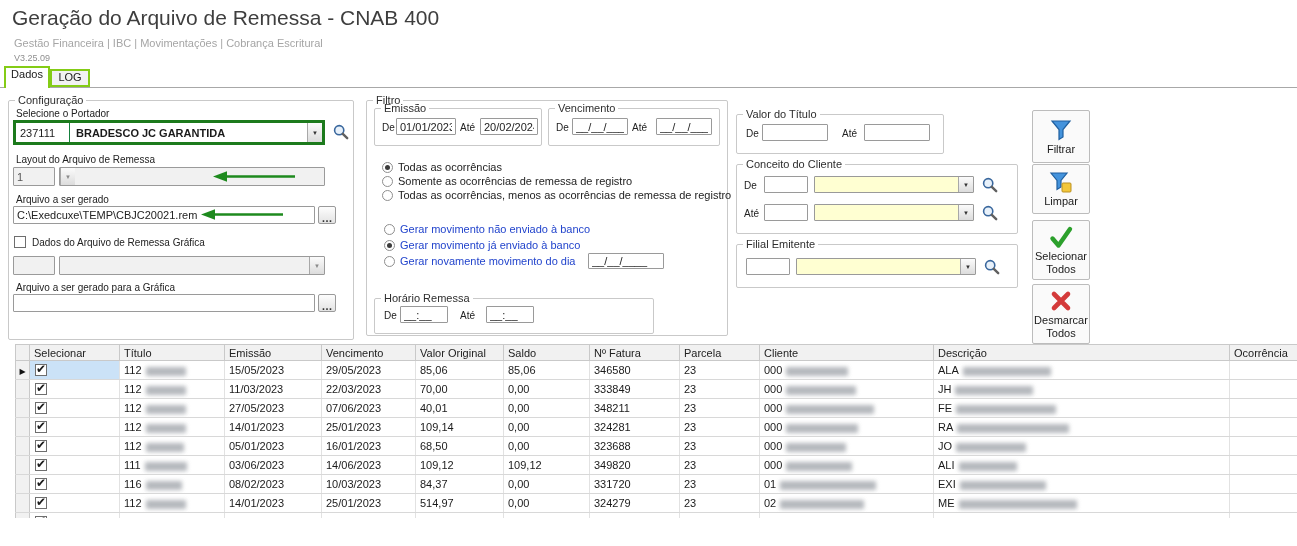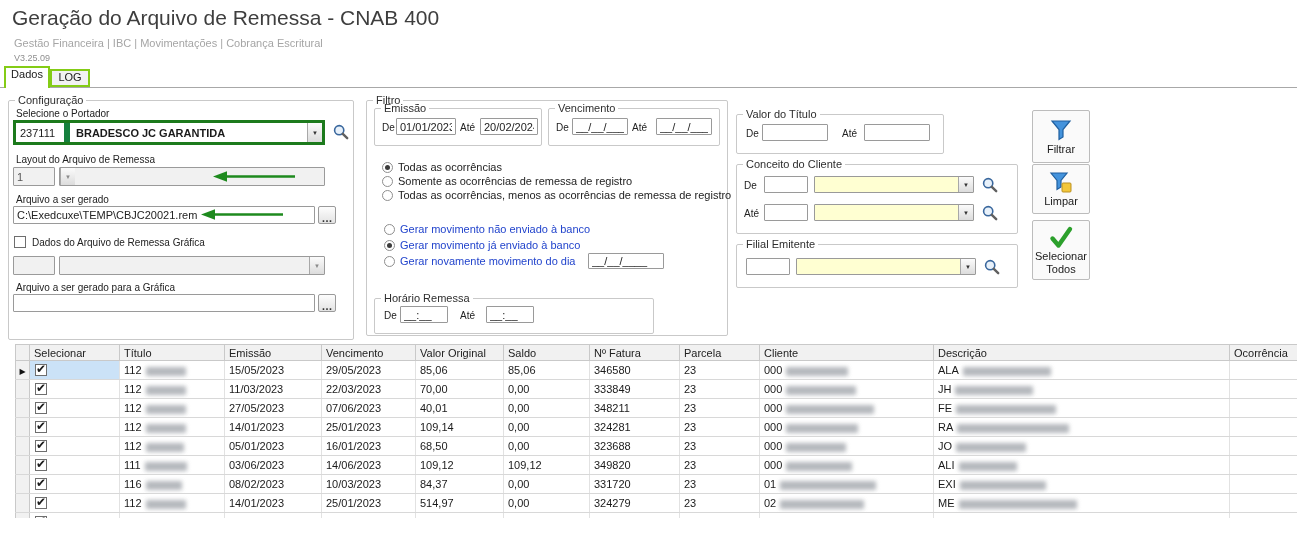--- a/index.html
+++ b/index.html
@@ -16,21 +16,21 @@
   .lbl{position:absolute;font-size:10px;color:#222;white-space:nowrap}
   input.field{position:absolute;border:1px solid #9a9a9a;background:#fff;font:11px "Liberation Sans",sans-serif;padding:0 3px;color:#222;border-radius:1px}
   input.field.disabled{background:#f1f1f1;color:#555}
   .combo{position:absolute;border:1px solid #9a9a9a;background:#fff;display:flex;align-items:center;border-radius:1px}
   .combo.disabled{background:#f1f1f1;color:#4c4c4c}
   .combo.yellow{background:#ffffd2}
   .combo .ctext{flex:1;padding:0 4px;white-space:nowrap;overflow:hidden;font-size:11px}
   .dd{width:15px;align-self:stretch;border-left:1px solid #a8a8a8;background:linear-gradient(#fbfbfb,#dcdcdc);display:flex;align-items:center;justify-content:center;font-size:6px;color:#333;flex:none}
   .combo.disabled .dd{color:#8a8a8a}
   .portador{position:absolute;border:3px solid #1c7a1c;background:#fff;display:flex;align-items:center}
-  .portador .code{width:54px;padding:0 4px;align-self:stretch;display:flex;align-items:center;border-right:6px solid #15803d;font-size:11px}
+  .portador .code{width:54px;padding:0 4px;align-self:stretch;display:flex;align-items:center;border-right:1px solid #15803d;font-size:11px}
   .portador .pname{flex:1;padding:0 6px;font-weight:bold;font-size:11px;white-space:nowrap;overflow:hidden}
   .mag{position:absolute;width:18px;height:18px;border:none;background:transparent;padding:0;cursor:pointer}
   .browse{position:absolute;width:18px;height:18px;border:1px solid #9a9a9a;background:linear-gradient(#fdfdfd,#e3e3e3);border-radius:2px;font-size:11px;font-weight:bold;color:#333;display:flex;align-items:flex-end;justify-content:center;line-height:10px;cursor:pointer}
   .radio-row{position:absolute;display:flex;align-items:center;gap:5px;white-space:nowrap;cursor:pointer}
   .radio{width:11px;height:11px;border:1px solid #8e8e8e;border-radius:50%;background:#fff;position:relative;flex:none}
   .radio.on::after{content:"";position:absolute;left:2px;top:2px;width:5px;height:5px;border-radius:50%;background:#3c3c3c}
   .rlbl{font-size:11px;color:#222}
   .blue .rlbl{color:#2244cc}
   .cb{width:12px;height:12px;border:1px solid #6e6e6e;background:#fff;position:relative;display:inline-block;flex:none}
   .cb.on::after{content:"✔";position:absolute;left:0px;top:-3px;font-size:12px;font-family:"DejaVu Sans",sans-serif;color:#1a1a1a}
@@ -232,20 +232,26 @@
         <rect x="13" y="13" width="9" height="9" rx="1" fill="#f3c73a" stroke="#bb9122"></rect>
       </svg>
     <span>Limpar</span>
   </button>
   <button class="actbtn" style="left:1032px;top:220px;height:60px">
     <svg width="26" height="24" viewBox="0 0 24 24">
         <path d="M3.5 13.5l6 7L21 4" fill="none" stroke="#2ca02c" stroke-width="4.4" stroke-linecap="round" stroke-linejoin="round"></path>
       </svg>
     <span>Selecionar Todos</span>
   </button>
+  <button class="actbtn" style="left:1032px;top:284px;height:60px">
+    <svg width="26" height="24" viewBox="0 0 24 24">
+        <path d="M5 5l14 14M19 5L5 19" stroke="#d43a3a" stroke-width="4.6" stroke-linecap="round"></path>
+      </svg>
+    <span>Desmarcar Todos</span>
+  </button>
 
   <div class="gridwrap">
     <table class="dbgrid">
       <colgroup>
         <col style="width:14px">
           <col style="width:90px">
           <col style="width:105px">
           <col style="width:97px">
           <col style="width:94px">
           <col style="width:88px">

